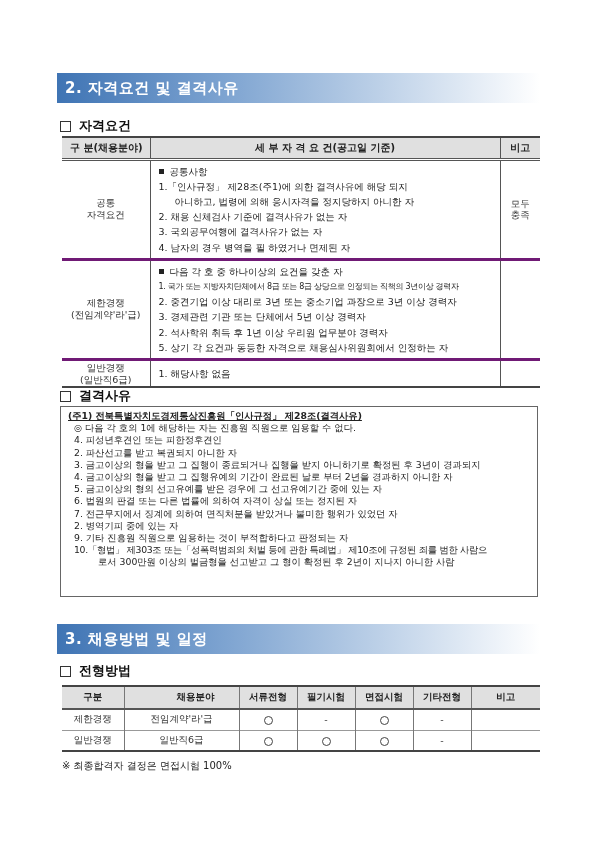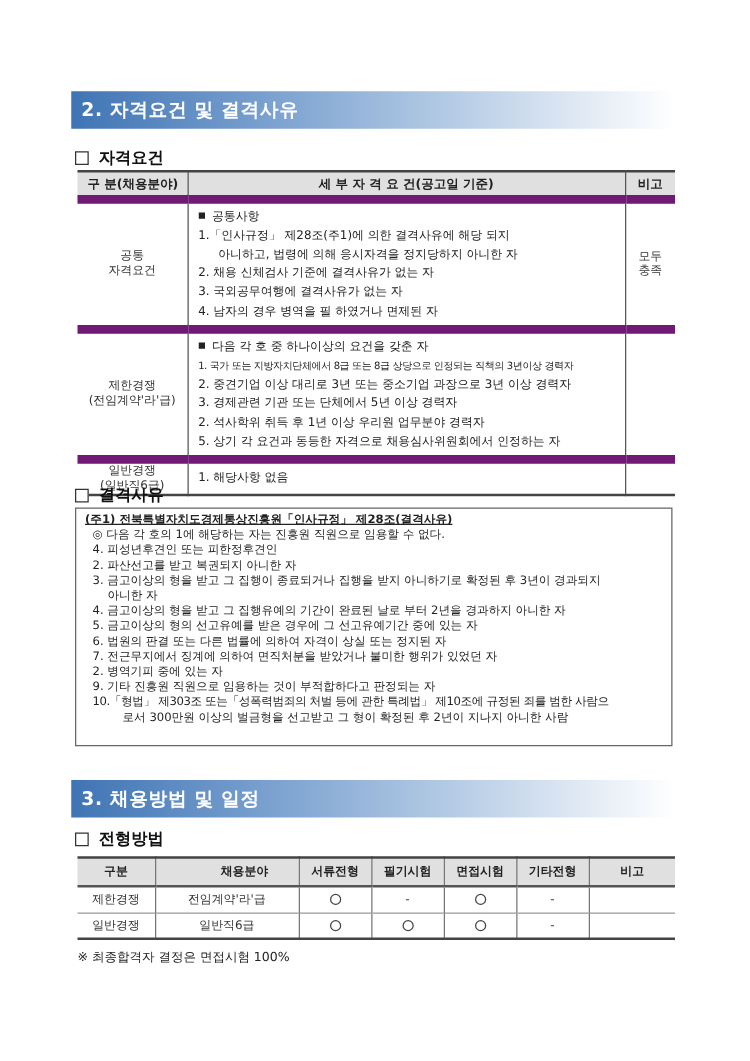--- a/index.html
+++ b/index.html
@@ -28,21 +28,21 @@
       position: absolute; left: 62px; top: 136px; width: 478px; font-size: 9.5px;
       border-top: 2px solid #444; border-bottom: 2px solid #444;
     }
     .qual-table th {
       background: #e0e0e0; height: 22px; font-weight: bold; font-size: 10px;
       border-bottom: 3px double #555; color: #222;
     }
     .qual-table td, .qual-table th { border-left: 1px solid #555; border-right: 1px solid #555; }
     .qual-table tr > *:first-child { border-left: none; }
     .qual-table tr > *:last-child { border-right: none; }
-    .qual-table td { border-top: 7px solid #701a75; vertical-align: middle; }
+    .qual-table td { border-top: 3px solid #701a75; vertical-align: middle; }
     .qual-table .cat { text-align: center; width: 88px; color: #333; line-height: 12px; }
     .qual-table .note { text-align: center; width: 40px; color: #333; line-height: 11px; margin-top: 34px; }
     .qual-table .detail { padding: 3px 6px; line-height: 15.2px; color: #222; }
     .qual-table .detail .line { white-space: nowrap; }
     .qual-table .detail .indent { padding-left: 16px; }
     .qual-table .detail .small { font-size: 8px; letter-spacing: -0.3px; }
     .bullet { display: inline-block; width: 5px; height: 5px; background: #222; margin: 0 6px 1px 2px; vertical-align: middle; }
 
     
     .disq-box {
@@ -141,21 +141,20 @@
   <span class="checkbox-sq"></span>
   <span>결격사유</span>
 </div>
 
 <div class="disq-box">
   <div class="line head">(주1) 전북특별자치도경제통상진흥원「인사규정」 제28조(결격사유)</div>
   <div class="line indent1">◎ 다음 각 호의 1에 해당하는 자는 진흥원 직원으로 임용할 수 없다.</div>
   <div class="line indent1">4. 피성년후견인 또는 피한정후견인</div>
   <div class="line indent1">2. 파산선고를 받고 복권되지 아니한 자</div>
   <div class="line indent1">3. 금고이상의 형을 받고 그 집행이 종료되거나 집행을 받지 아니하기로 확정된 후 3년이 경과되지</div>
-  <div class="line indent2">아니한 자</div>
   <div class="line indent1">4. 금고이상의 형을 받고 그 집행유예의 기간이 완료된 날로 부터 2년을 경과하지 아니한 자</div>
   <div class="line indent1">5. 금고이상의 형의 선고유예를 받은 경우에 그 선고유예기간 중에 있는 자</div>
   <div class="line indent1">6. 법원의 판결 또는 다른 법률에 의하여 자격이 상실 또는 정지된 자</div>
   <div class="line indent1">7. 전근무지에서 징계에 의하여 면직처분을 받았거나 불미한 행위가 있었던 자</div>
   <div class="line indent1">2. 병역기피 중에 있는 자</div>
   <div class="line indent1">9. 기타 진흥원 직원으로 임용하는 것이 부적합하다고 판정되는 자</div>
   <div class="line indent1" style="letter-spacing:-0.3px;">10.「형법」 제303조 또는「성폭력범죄의 처벌 등에 관한 특례법」 제10조에 규정된 죄를 범한 사람으</div>
   <div class="line indent3">로서 300만원 이상의 벌금형을 선고받고 그 형이 확정된 후 2년이 지나지 아니한 사람</div>
 </div>
 

